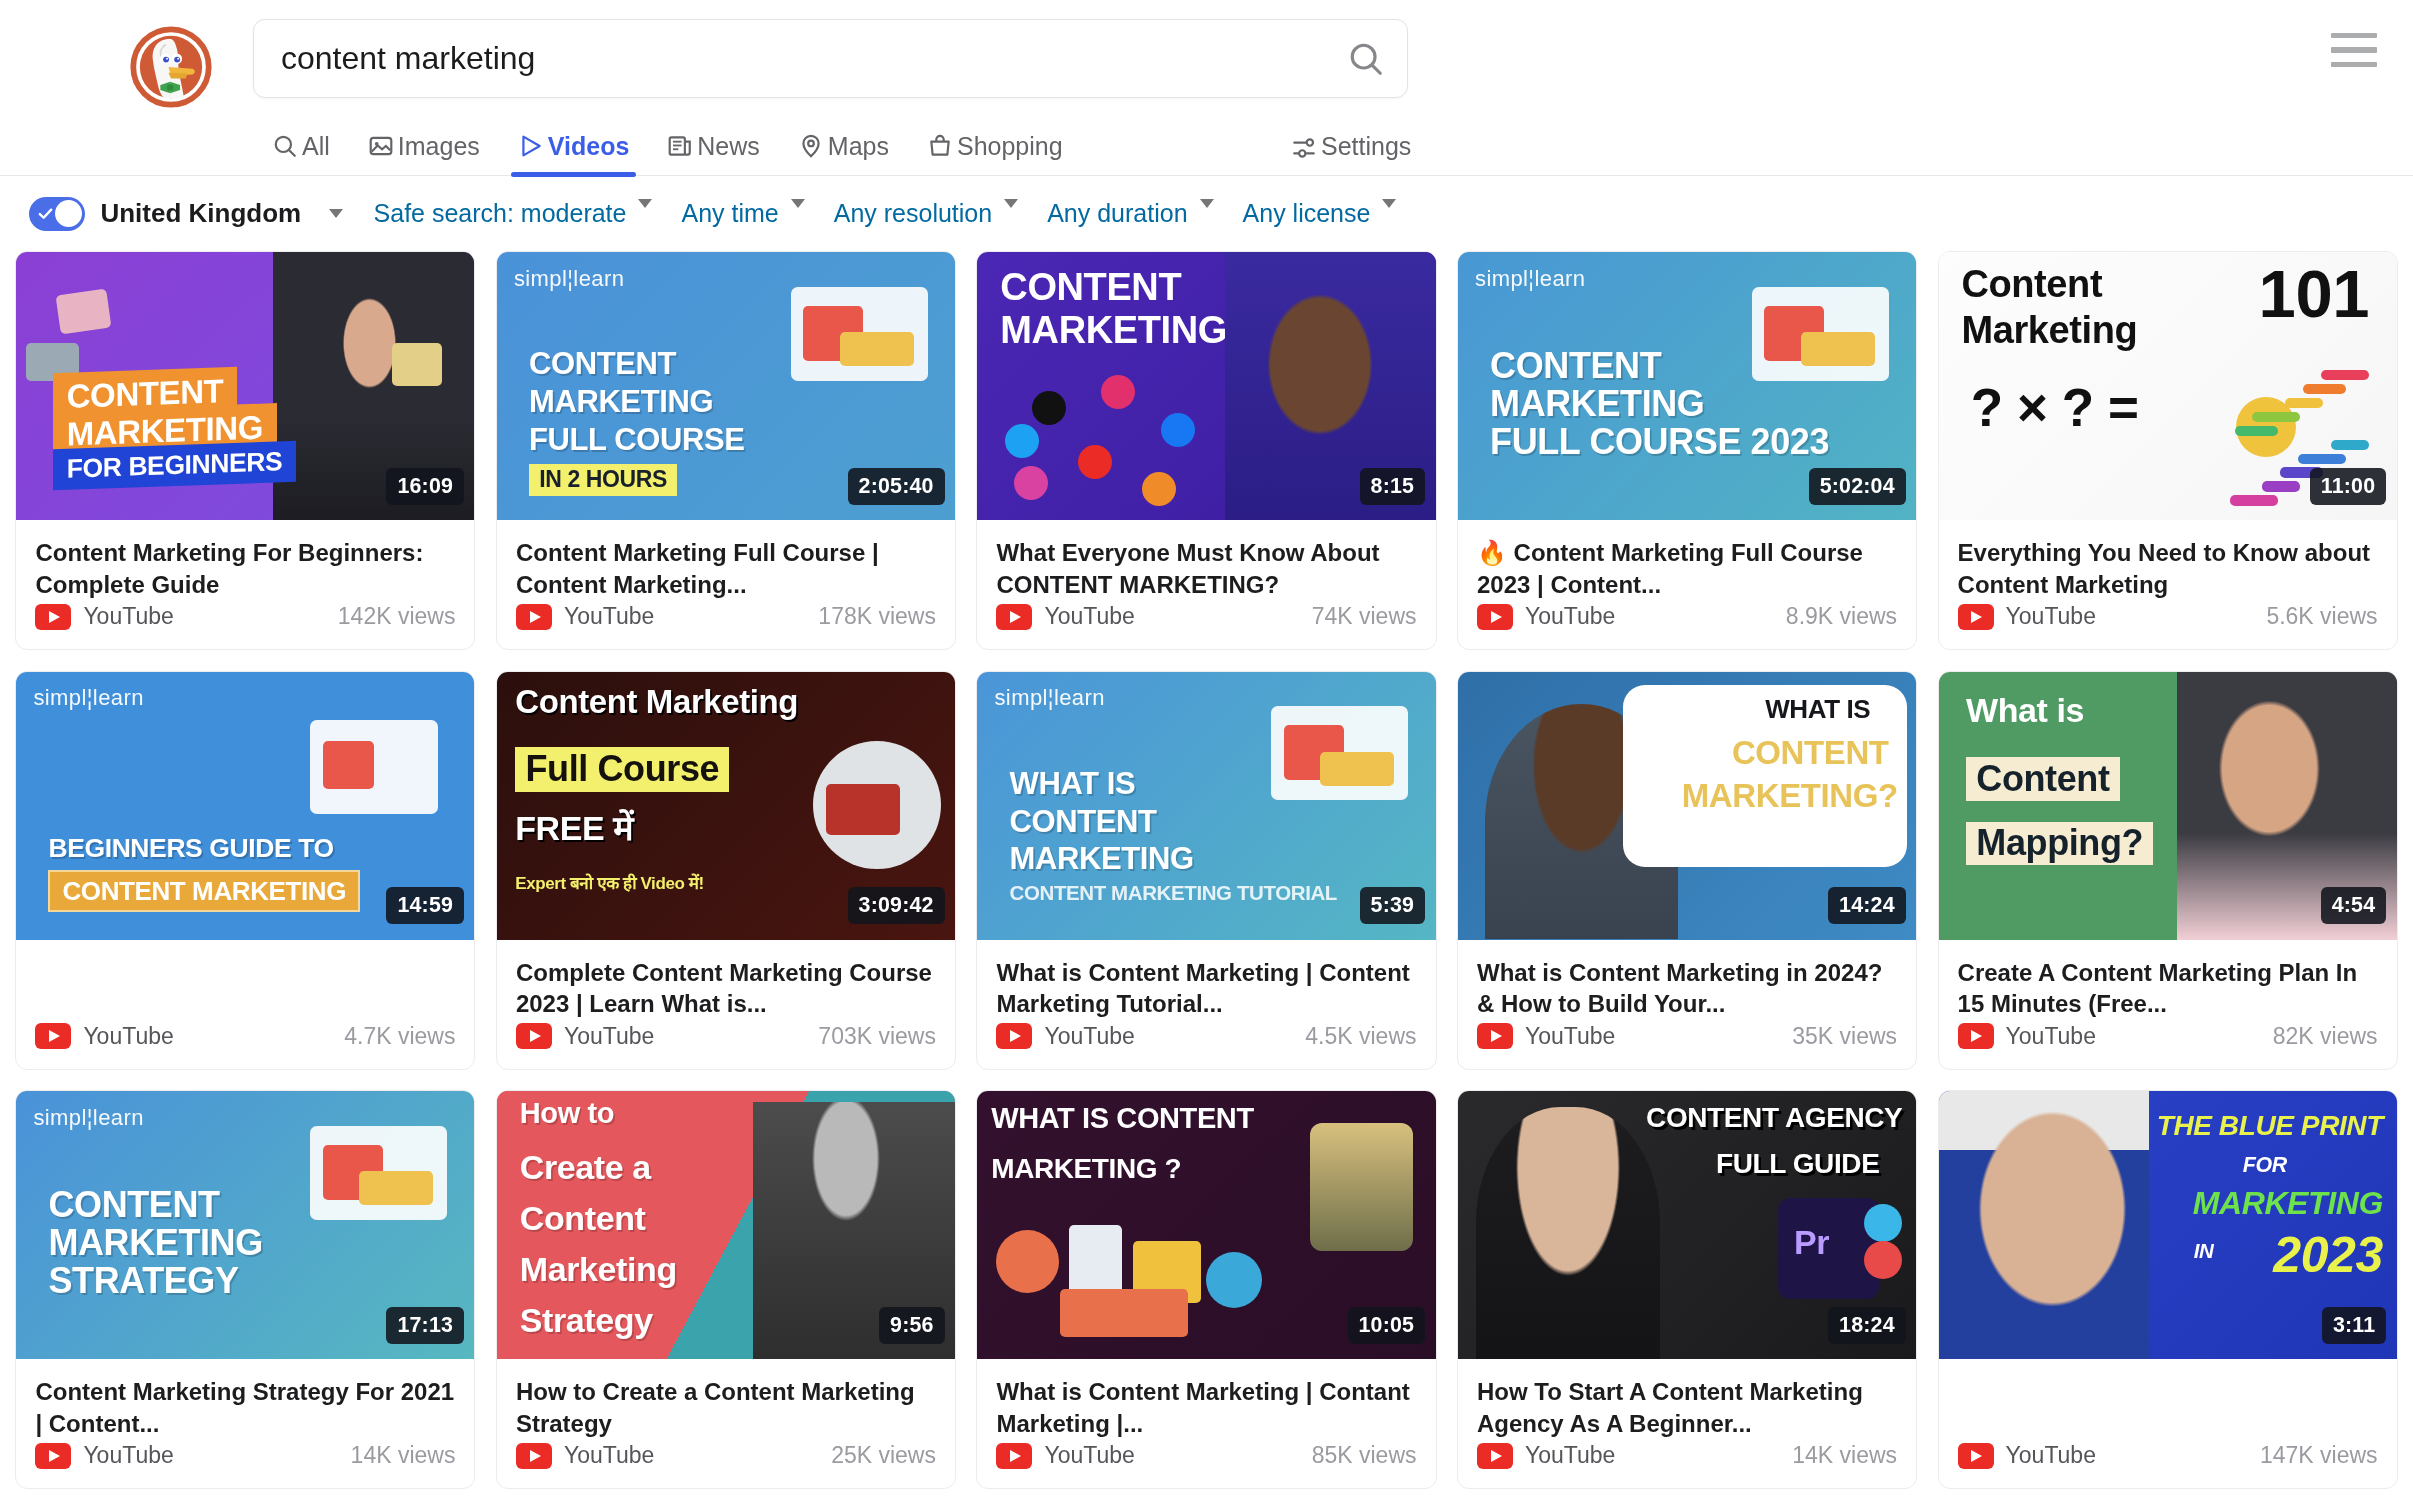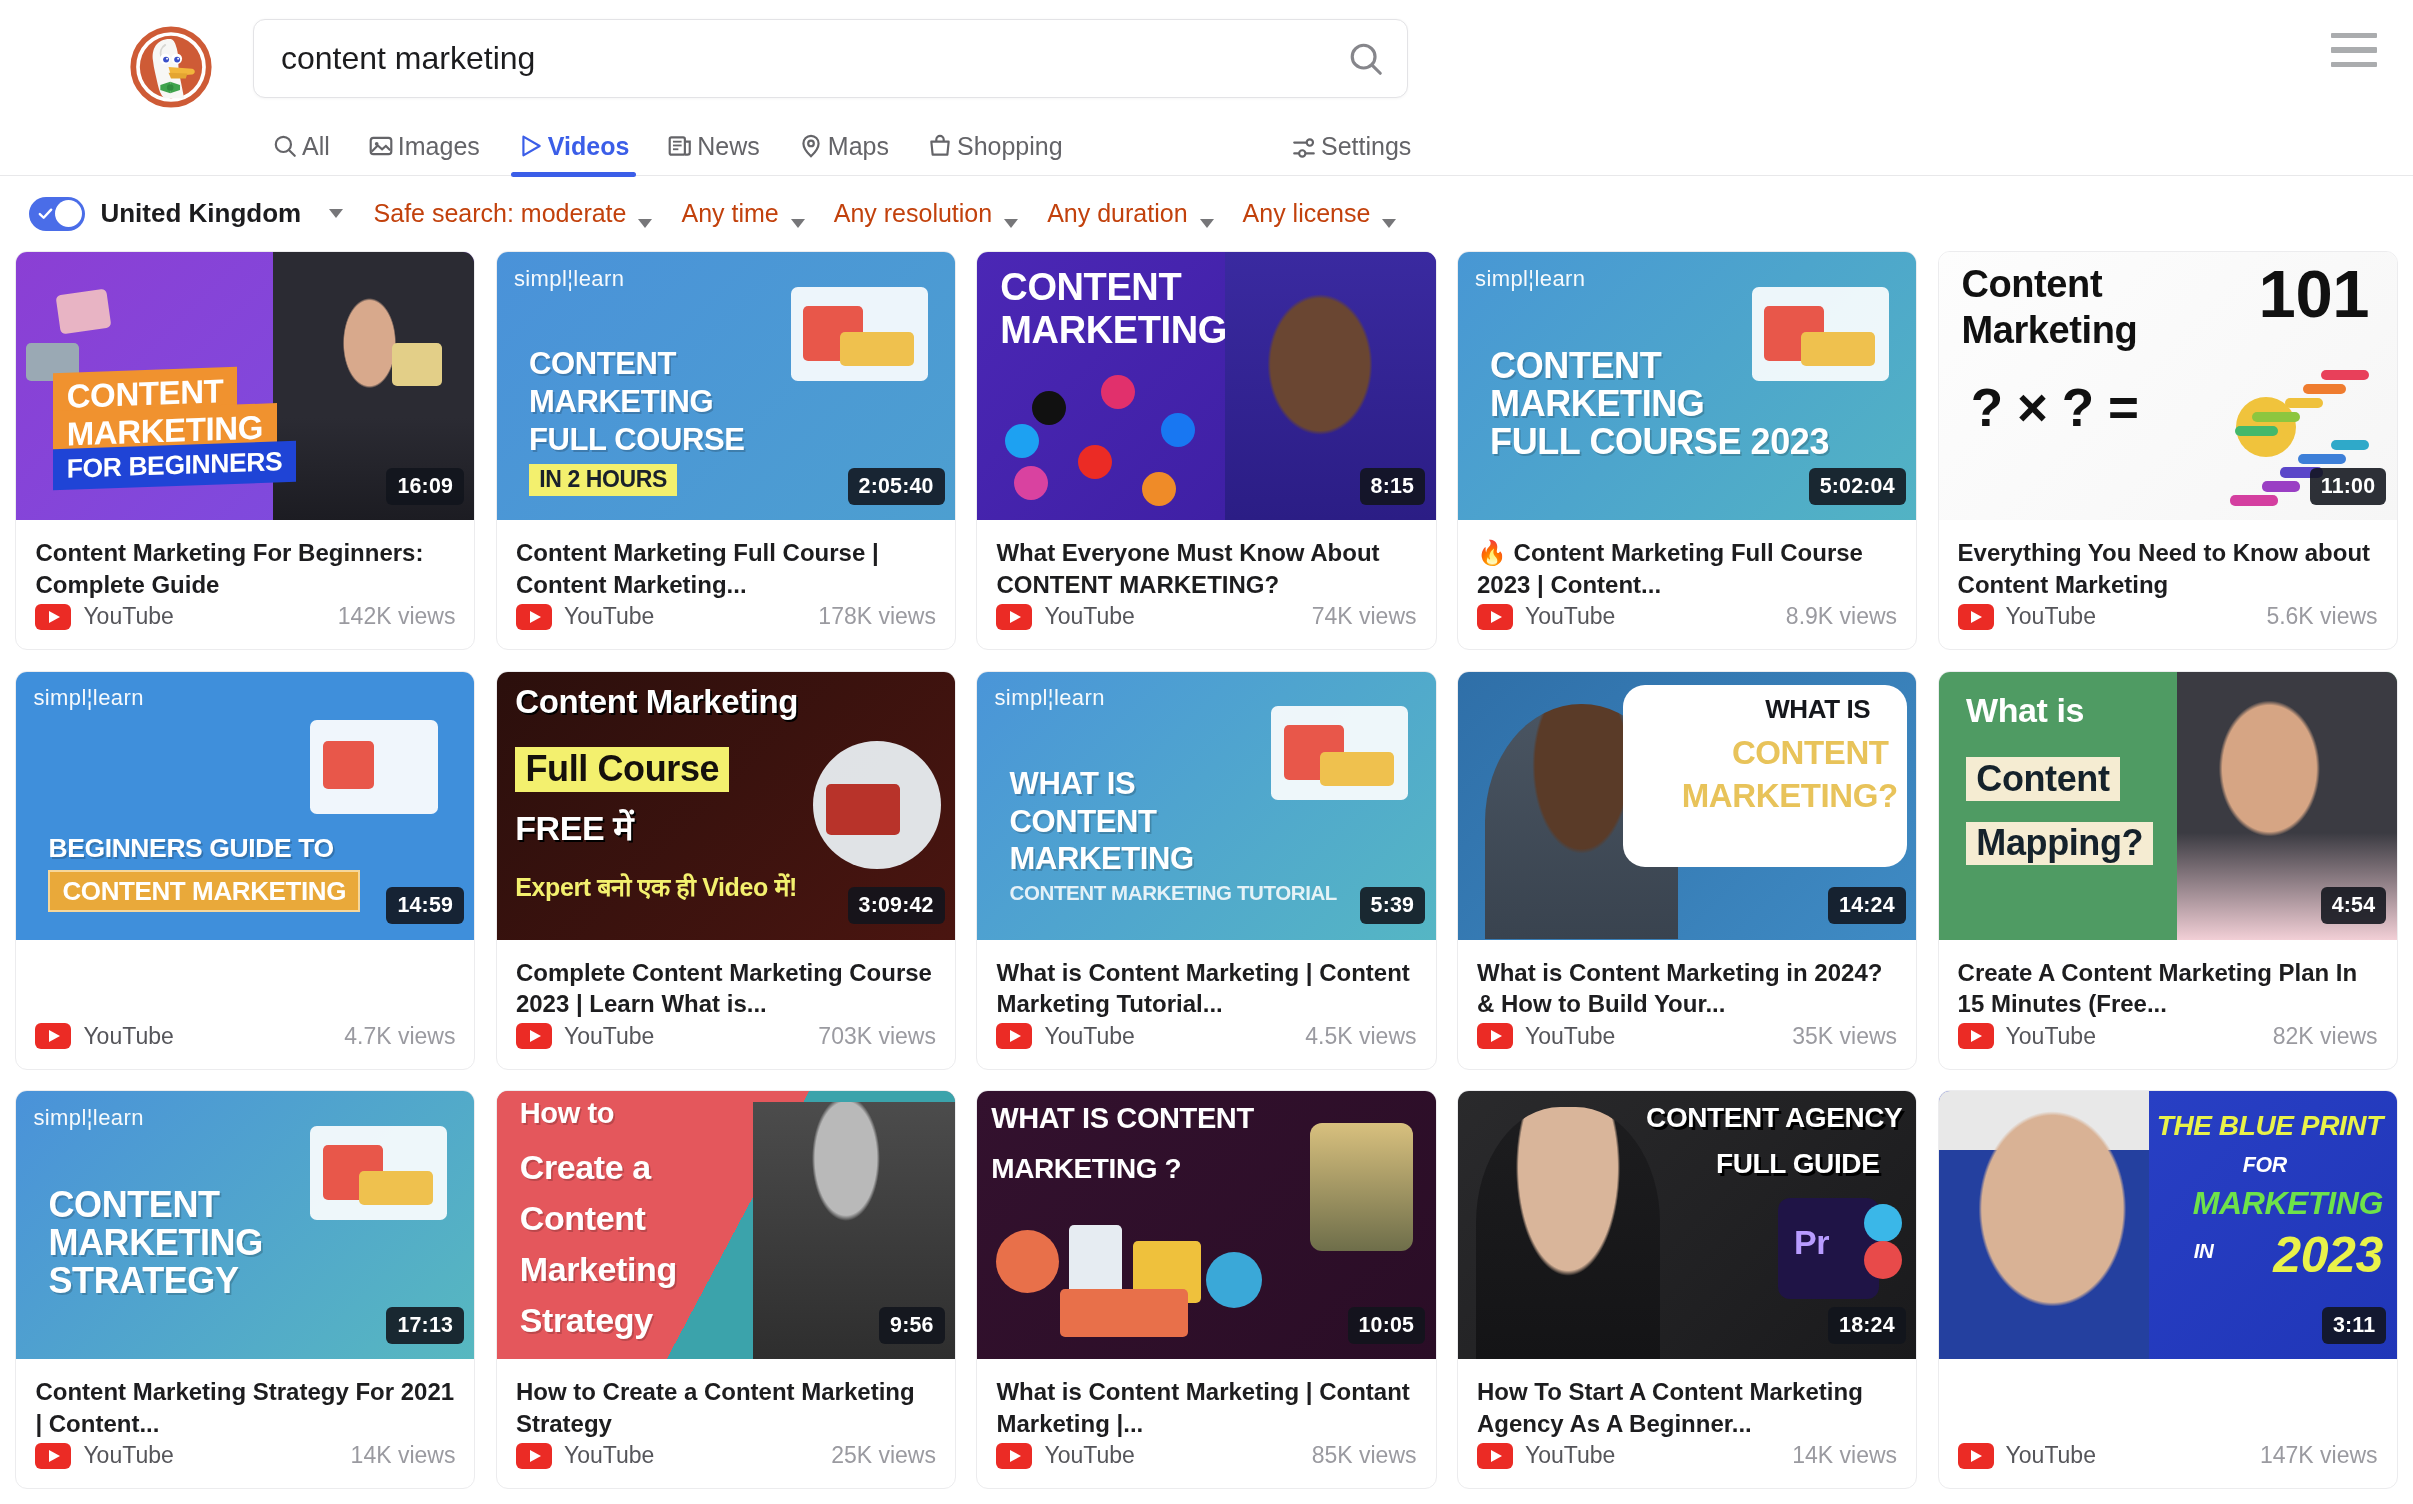--- a/index.html
+++ b/index.html
@@ -134,22 +134,22 @@
   .caret {
     display: inline-block;
     width: 0; height: 0;
     border-left: 7.7px solid transparent;
     border-right: 7.7px solid transparent;
     border-top: 9.4px solid #767679;
     margin-left: 12px;
     flex: 0 0 auto;
   }
   .filter-item {
-    display: flex; align-items: flex-end;
-    font-size: 25px; color: #c2410c;
+    display: flex; align-items: flex-start;
+    font-size: 25px; color: #0369a1;
     margin-right: 29px;
     cursor: pointer; white-space: nowrap;
   }
 
   
   .grid {
     padding: 0 15.4px;
     display: grid;
     grid-template-columns: repeat(5, 1fr);
     column-gap: 20.5px;
@@ -555,21 +555,21 @@
        </div>
        <div class="views">4.7K views</div>
      </div>
     </div>
     <div class="card">
       <div class="thumb">
        <div class="thumb-art" style="background:linear-gradient(135deg,#2b0f0c,#4a1510)">
           <div class="tb-label" style="left:4%;top:5%;font-size:33px;text-transform:none;text-shadow:1.7px 1.7px 0 #000">Content Marketing</div>
           <div class="tb-label" style="left:4%;top:28%;font-size:36px;color:#15110c;background:#f3f06e;padding:4.3px 10.3px;text-transform:none">Full Course</div>
           <div class="tb-label" style="left:4%;top:52%;font-size:34px;text-transform:none;text-shadow:1.7px 1.7px 0 #000">FREE में</div>
-          <div class="tb-label" style="left:4%;top:76%;font-size:25px;color:#f3f06e;text-transform:none">Expert बनो एक ही Video में!</div>
+          <div class="tb-label" style="left:4%;top:76%;font-size:17px;color:#f3f06e;text-transform:none">Expert बनो एक ही Video में!</div>
           <div class="person" style="right:3%;top:26%;width:128px;height:128px;background:#e9eef2;opacity:.95"></div>
           <div class="chip" style="right:12%;top:42%;width:74px;height:51px;background:#b8332a"></div>
         </div>
        <div class="duration">3:09:42</div>
      </div>
      <div class="card-body">
        <div class="card-title">Complete Content Marketing Course 2023 | Learn What is...</div>
      </div>
      <div class="card-meta">
        <div class="src">

